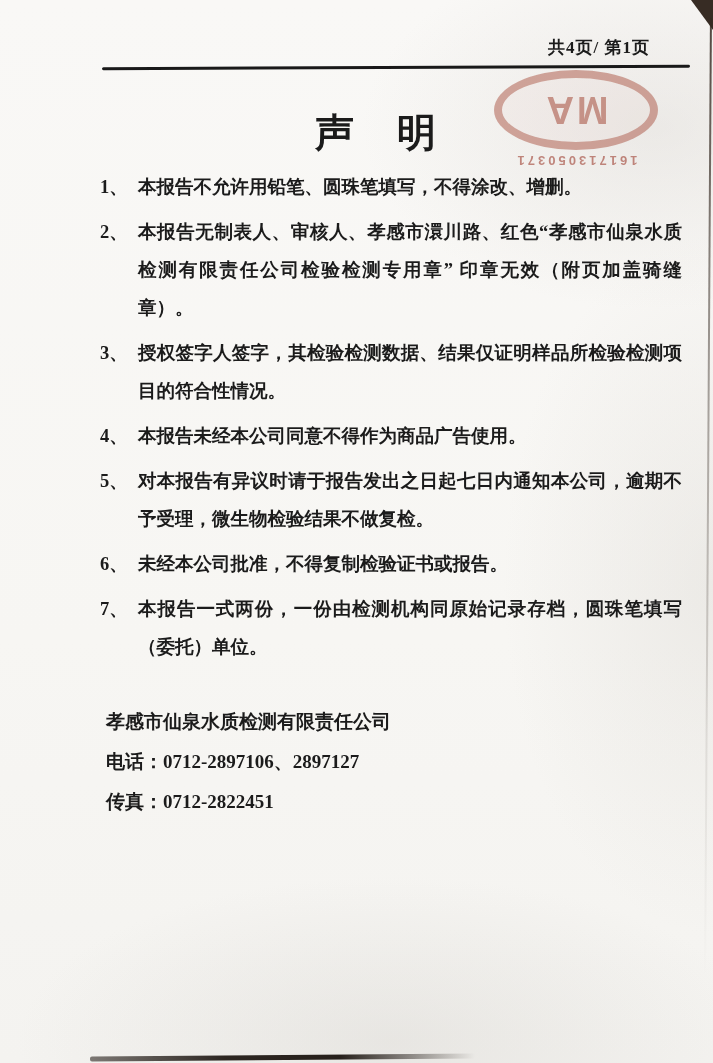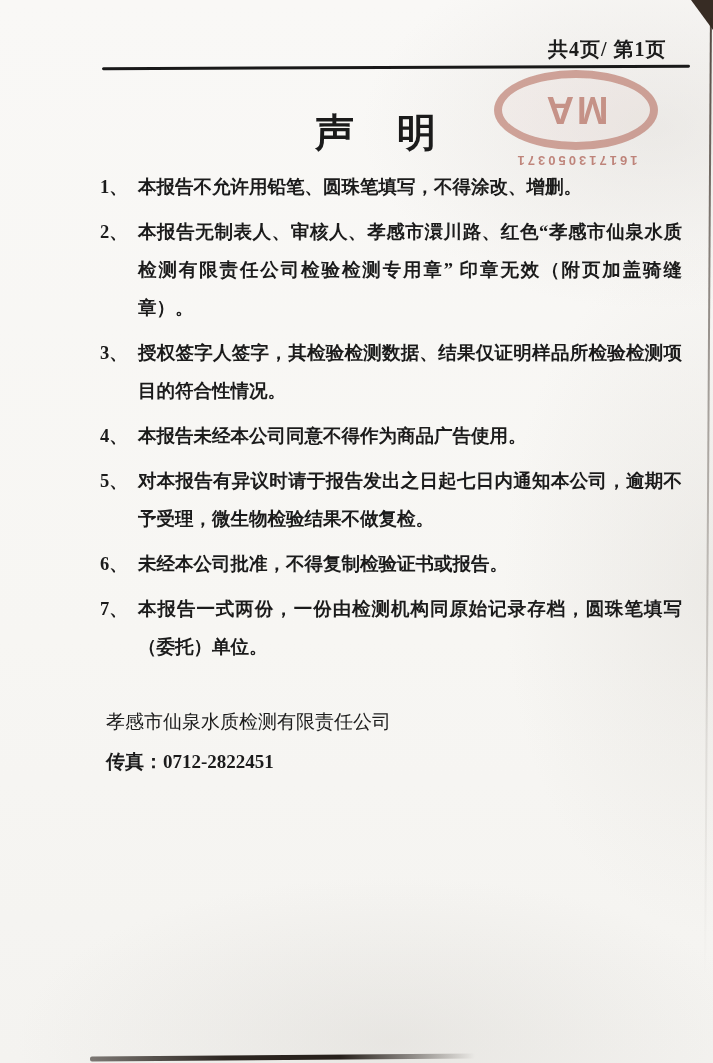--- a/index.html
+++ b/index.html
@@ -27,21 +27,21 @@
     transform:rotate(0.35deg);
   }
   .bottom-edge{
     bottom:3px;left:90px;width:385px;height:5px;
     background:linear-gradient(90deg,rgba(28,21,16,0.55) 0%,rgba(28,21,16,0.92) 35%,rgba(28,21,16,0.95) 65%,rgba(28,21,16,0) 100%);
     transform:rotate(-0.45deg);
     border-radius:2px;
   }
   .pagination{
     position:absolute;top:36px;left:548px;
-    font-size:20px;font-weight:700;letter-spacing:1px;
+    font-size:17px;font-weight:700;letter-spacing:1px;
     white-space:nowrap;
   }
   .rule{
     position:absolute;top:66px;left:102px;width:588px;height:3px;
     background:#191919;border-radius:2px;
     transform:rotate(-0.25deg);
   }
   .doc-title{
     position:absolute;top:106px;left:40px;right:0;
     text-align:center;
@@ -81,21 +81,21 @@
     font-size:18.5px;line-height:38px;font-weight:600;
   }
   .stmt{display:flex;margin-bottom:7px;}
   .stmt-num{flex:0 0 38px;}
   .stmt-text{flex:1;max-width:544px;text-align:justify;}
   
   .company{
     position:absolute;top:702px;left:106px;
     font-size:19px;line-height:40px;font-weight:600;
   }
-  .company-name{font-weight:400;}
+  .company-name{font-weight:700;}
 </style>
 </head>
 <body>
 
 <div class="artifact corner-shadow"></div>
 <div class="artifact right-edge"></div>
 <div class="artifact bottom-edge"></div>
 
 <div class="pagination">共4页/ 第1页</div>
 <div class="rule"></div>
@@ -135,14 +135,15 @@
     <span class="stmt-text">未经本公司批准，不得复制检验证书或报告。</span>
   </div>
   <div class="stmt">
     <span class="stmt-num">7、</span>
     <span class="stmt-text">本报告一式两份，一份由检测机构同原始记录存档，圆珠笔填写（委托）单位。</span>
   </div>
 </div>
 
 <div class="company">
   <div class="company-name">孝感市仙泉水质检测有限责任公司</div>
+  <div>电话：0712-2897106、2897127</div>
   <div>传真：0712-2822451</div>
 </div>
 
 </body></html>

